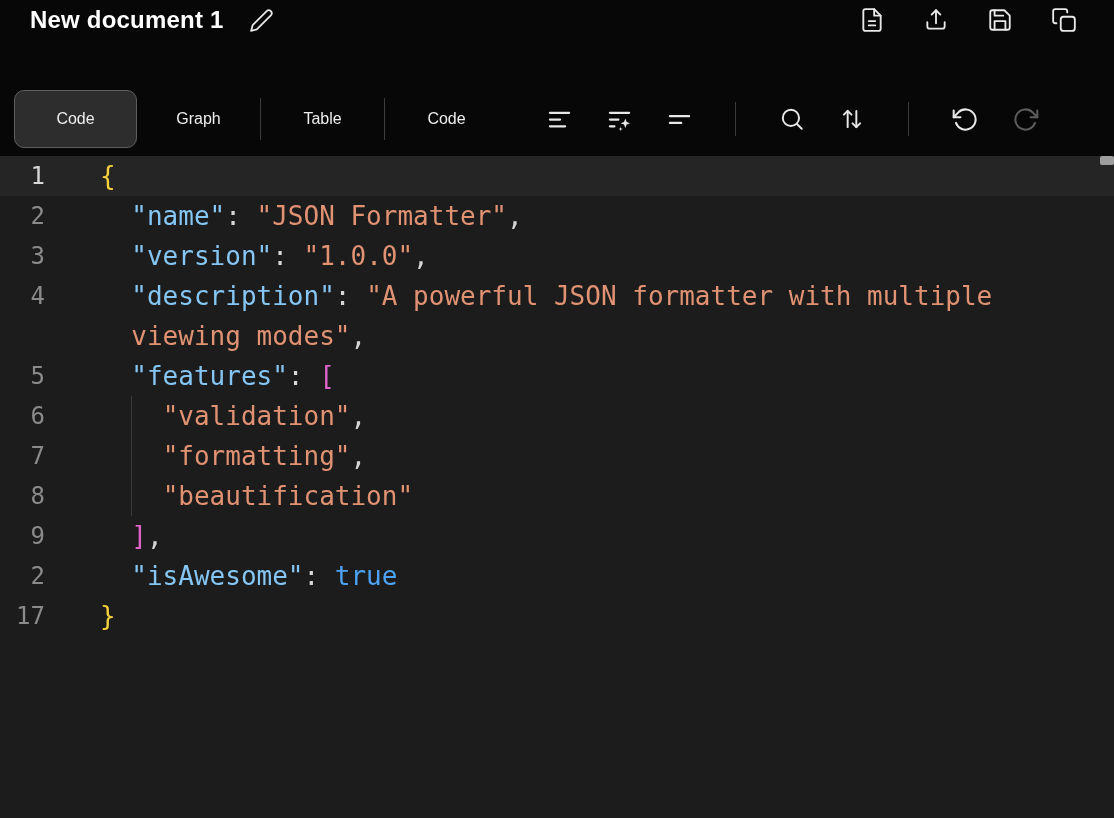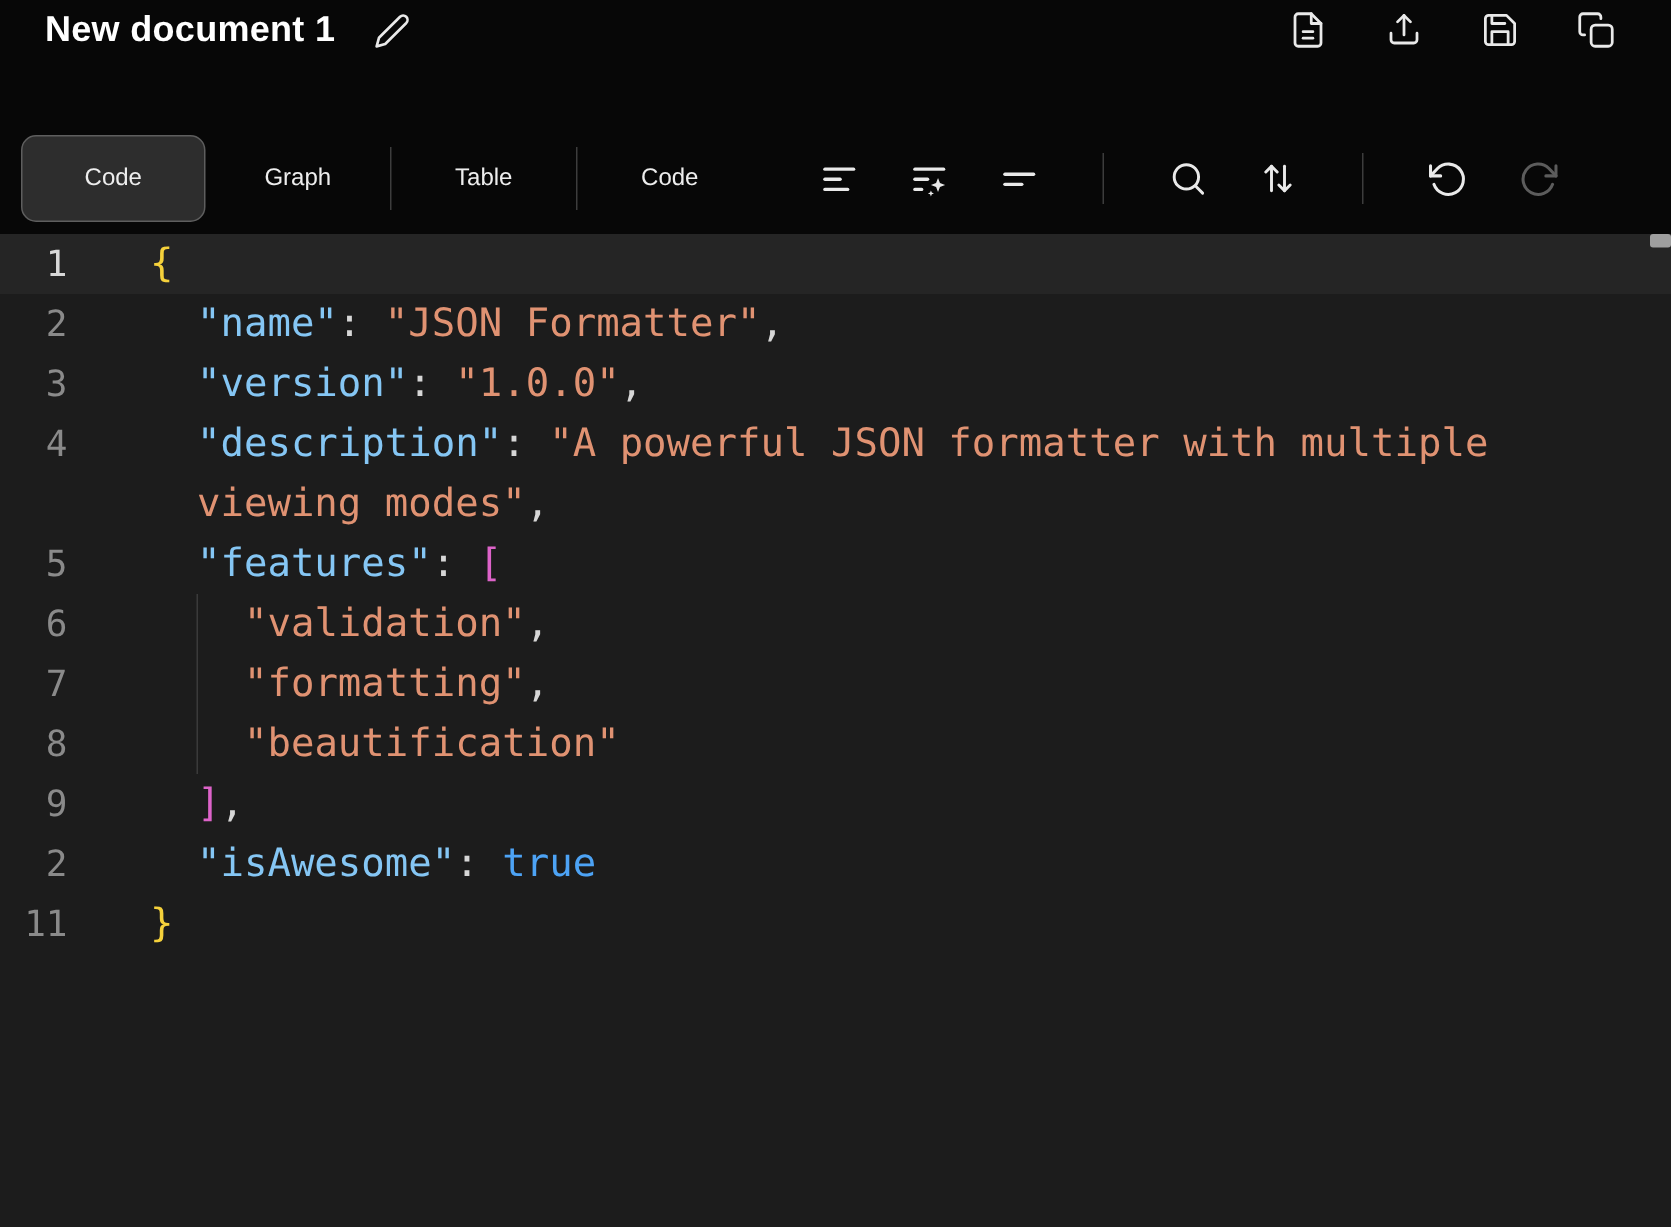--- a/index.html
+++ b/index.html
@@ -208,20 +208,20 @@
         </div>
         <div class="code-row">
           <span class="gutter">9</span>
           <span class="code-content"><span class="tk-p">  </span><span class="tk-b2">]</span><span class="tk-p">,</span></span>
         </div>
         <div class="code-row">
           <span class="gutter">2</span>
           <span class="code-content"><span class="tk-p">  </span><span class="tk-key">"isAwesome"</span><span class="tk-p">: </span><span class="tk-bool">true</span></span>
         </div>
         <div class="code-row">
-          <span class="gutter">11</span>
+          <span class="gutter">17</span>
           <span class="code-content"><span class="tk-b1">}</span></span>
         </div>
       </div>
     <div class="scrollbar-thumb"></div>
   </div>
 
 </div>
 
 </body></html>

